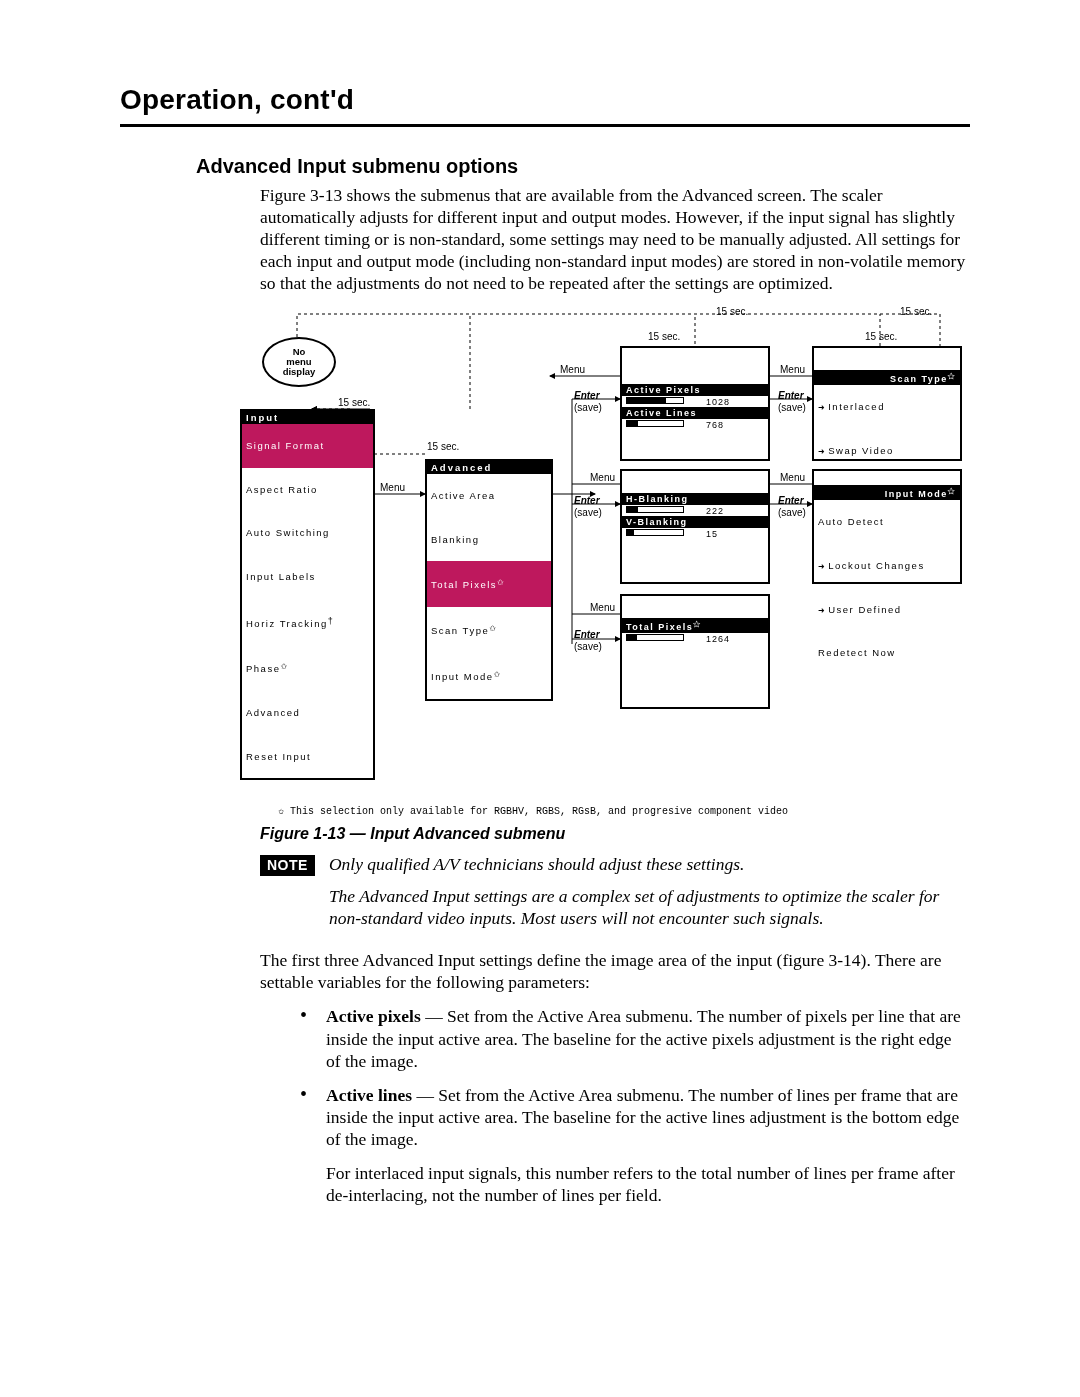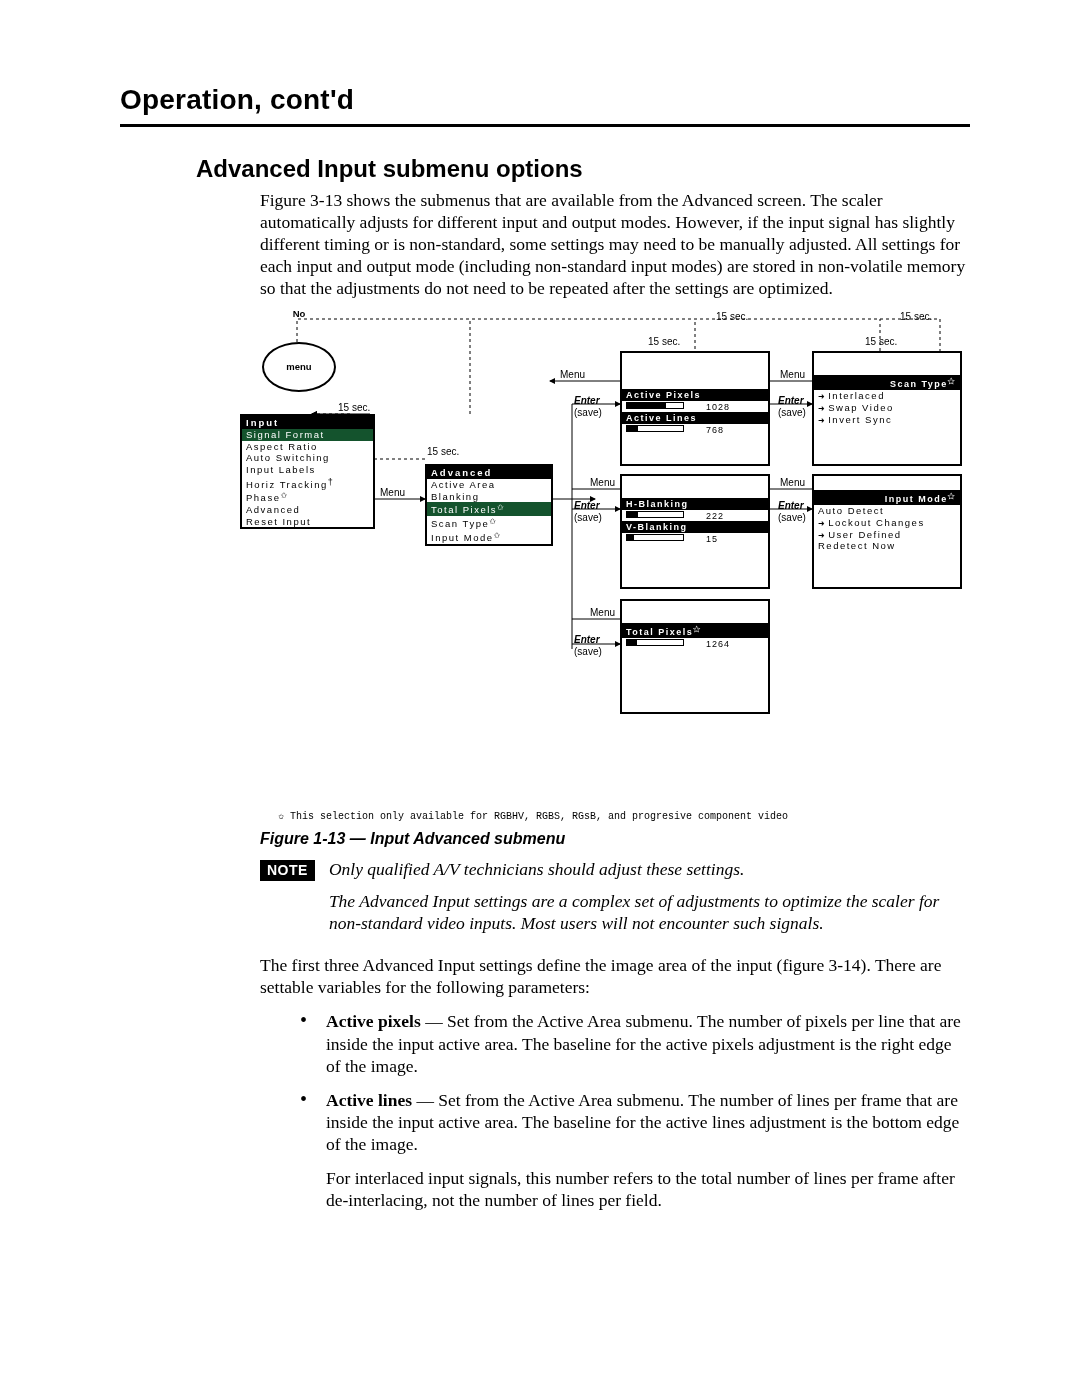--- a/index.html
+++ b/index.html
@@ -25,21 +25,21 @@
   h1.section {
     font-family: Verdana, Geneva, Tahoma, Arial, sans-serif;
     font-weight: 700;
     font-size: 28px;
     margin: 0;
     letter-spacing: 0.2px;
   }
   h2.sub {
     font-family: Verdana, Geneva, Tahoma, Arial, sans-serif;
     font-weight: 700;
-    font-size: 24px;
+    font-size: 20px;
     margin: 16px 0 6px 76px;
   }
   .figure-caption {
     font-family: Verdana, Geneva, Tahoma, Arial, sans-serif;
     font-weight: 700;
     font-style: italic;
     font-size: 16px;
     margin: 8px 0 10px 140px;
   }
   p.body {
@@ -143,25 +143,25 @@
     font-weight: 700;
     font-size: 9.5px;
     letter-spacing: 2px;
     padding: 1px 4px;
     white-space: nowrap;
   }
   .menu-title.thin { letter-spacing: 1.5px; font-size: 9px; }
   .menu-item {
     font-size: 9.5px;
     letter-spacing: 1.5px;
-    padding: 0 4px;
+    padding: 16px 4px;
     line-height: 1.22;
     white-space: nowrap;
   }
-  .menu-item.hl { background: #14532d; color: #fff; }
+  .menu-item.hl { background: #be185d; color: #fff; }
   .tiny {
     position: absolute;
     font-size: 10px;
     white-space: nowrap;
   }
   .tiny.italic { font-style: italic; font-weight: 700; }
   .bar-row {
     display: flex;
     align-items: flex-start;
     gap: 16px;
@@ -190,21 +190,20 @@
     border: 2px solid #000;
     border-radius: 50%;
     background: #fff;
     text-align: center;
     font-size: 9.5px;
     font-weight: 700;
     display: flex;
     flex-direction: column;
     justify-content: center;
     line-height: 1.1;
-    gap: 43px;
   }
   .star-note {
     font-family: Liberation Mono, monospace;
     font-size: 10px;
     margin-left: 158px;
     margin-top: 2px;
   }
   .arrow-indent::before { content: "\279C"; margin-right: 2px; font-size: 8px; }
   .dagger { font-size: 9px; vertical-align: super; display: inline-block; transform: translateY(1px); }
   .star   { font-size: 8px; vertical-align: super; display: inline-block; transform: translateY(1px); }

